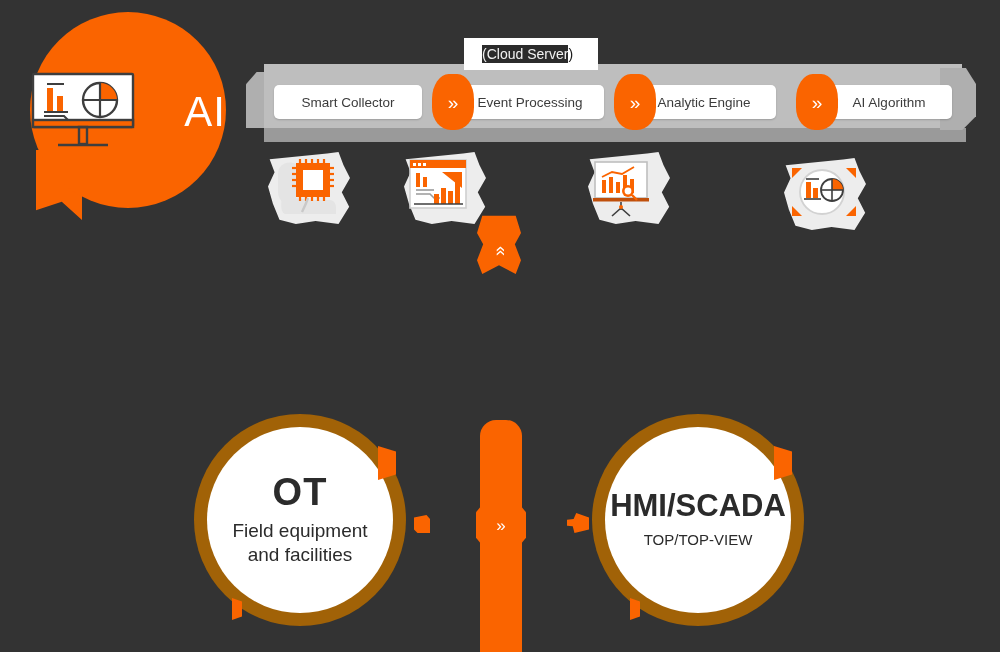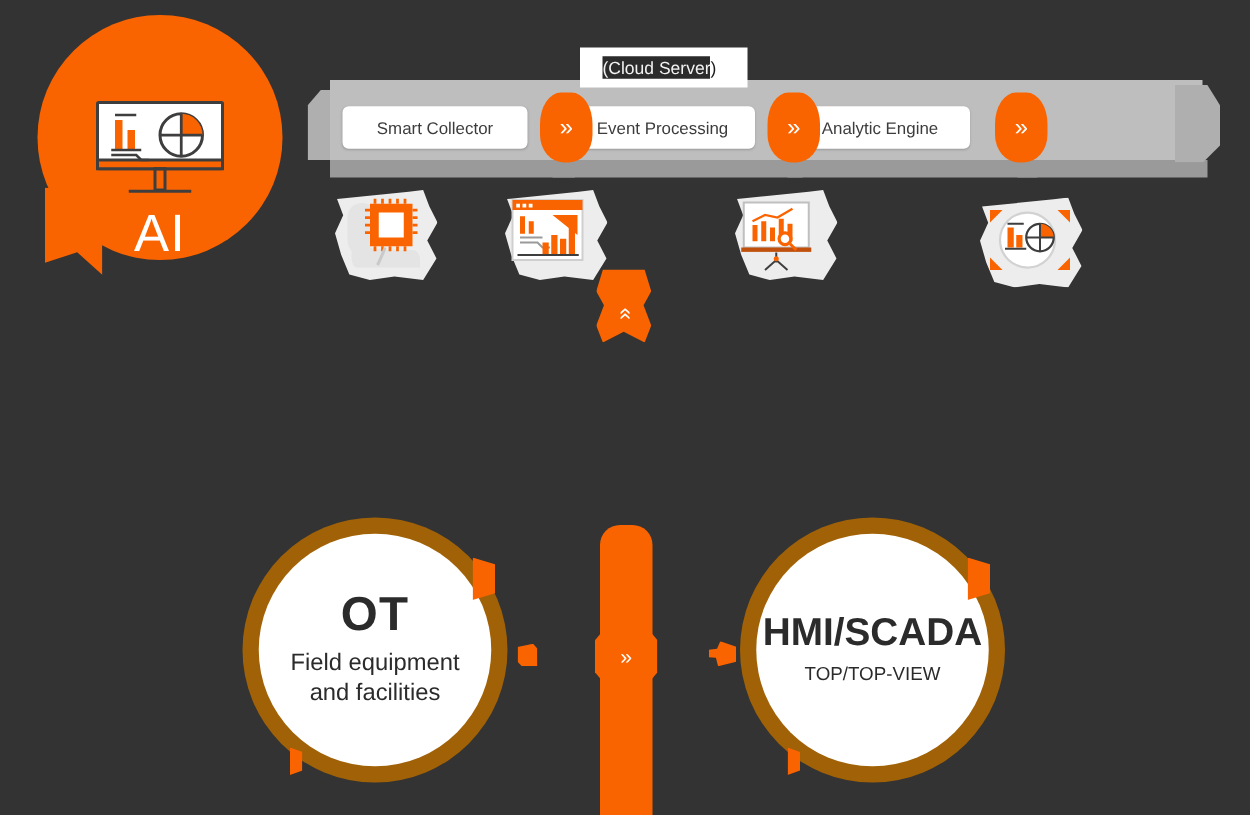--- a/index.html
+++ b/index.html
@@ -22,23 +22,22 @@
   
   .ai-circle {
     position: absolute;
     left: 30px;
     top: 12px;
     width: 196px;
     height: 196px;
     border-radius: 50%;
     background: #FA6400;
     display: flex;
-    flex-direction: column;
-    align-items: center;
-    justify-content: flex-end;
+    align-items: center;
+    justify-content: space-between;
   }
   
   .ai-tail {
     position: absolute;
     left: 36px;
     top: 150px;
     width: 46px;
     height: 70px;
     background: #FA6400;
     border-bottom-left-radius: 4px;
@@ -356,20 +355,23 @@
     </div>
 
     <div class="stage-box" style="left:386px; width:144px;justify-content:center;">
       <span>Analytic Engine</span>
     </div>
 
     <div class="conn" style="left:550px;">
       <span class="chev">»</span>
     </div>
 
+    <div class="stage-box" style="left:580px; width:126px;">
+      <span>AI Algorithm</span>
+    </div>
   </div>
 
   <div class="cloud-callout">
     <span class="sel">(Cloud Server</span>
       <span class="plain">)</span>
   </div>
 
   <div class="icon-blob" style="left:268px; top:152px;">
     <div class="blob-bg"></div>
     <svg class="icon-svg" width="74" height="62" viewBox="0 0 74 62" xmlns="http://www.w3.org/2000/svg">

